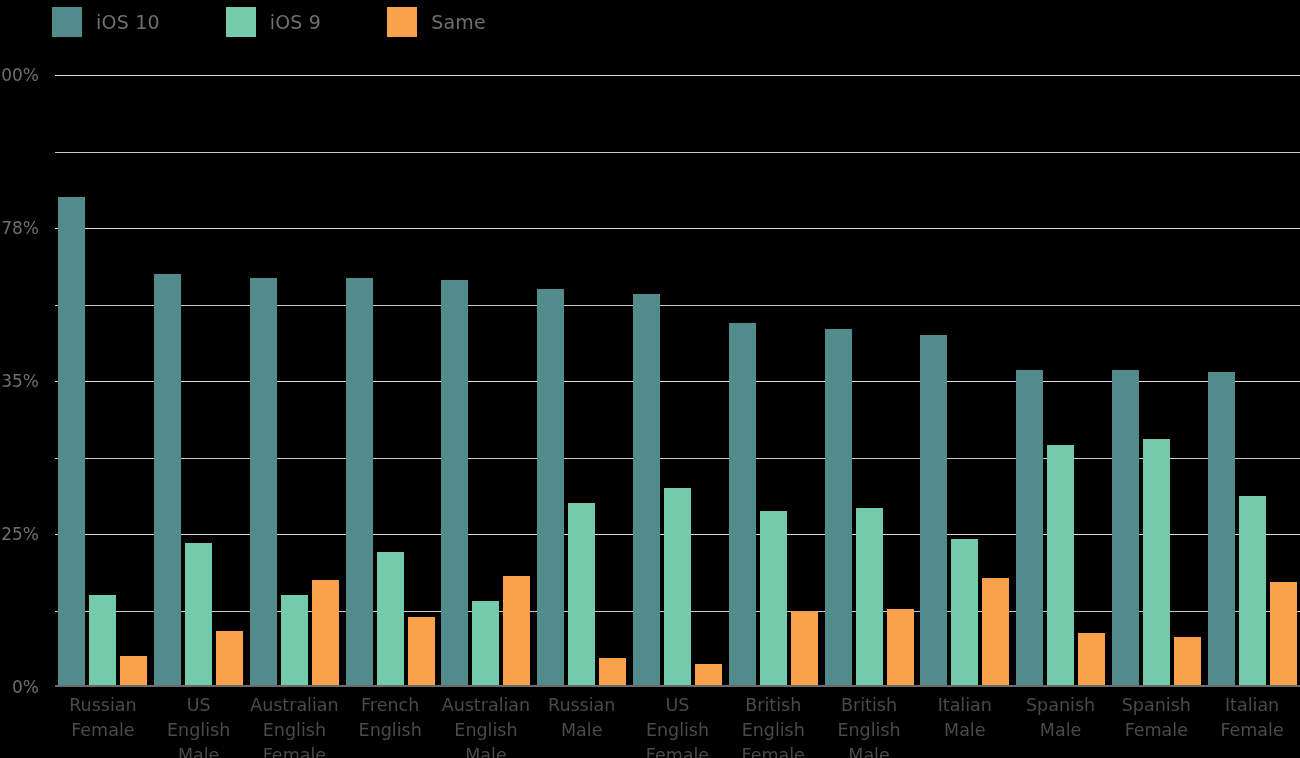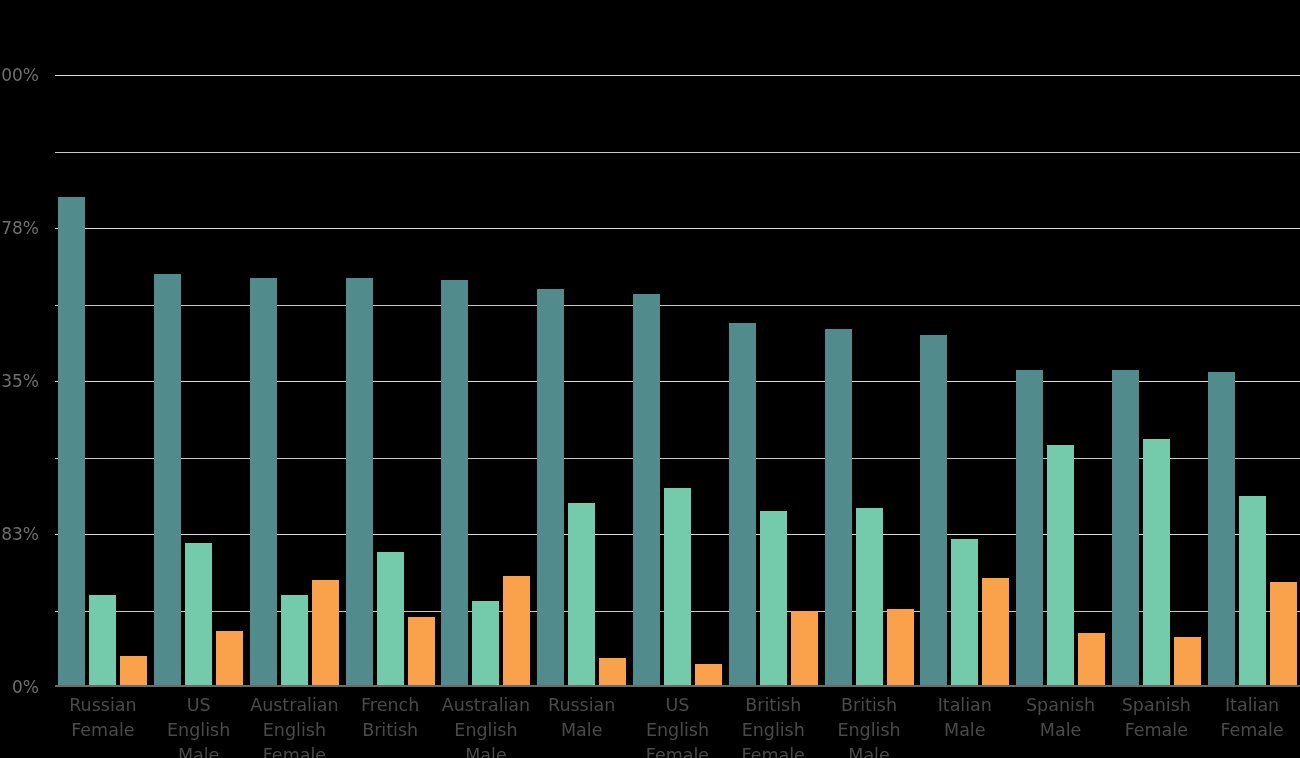--- a/index.html
+++ b/index.html
@@ -130,20 +130,34 @@
     white-space: pre-line;
     padding: 0 2px;
     box-sizing: border-box;
   }
 </style>
 </head>
 <body>
 
 <div id="chart-root">
 
+  <div class="legend" id="legend">
+      <div class="legend-item">
+        <span class="legend-swatch" style="background: rgb(82, 139, 139);"></span>
+        <span class="legend-label">iOS 10</span>
+      </div>
+      <div class="legend-item">
+        <span class="legend-swatch" style="background: rgb(116, 203, 171);"></span>
+        <span class="legend-label">iOS 9</span>
+      </div>
+      <div class="legend-item">
+        <span class="legend-swatch" style="background: rgb(249, 162, 75);"></span>
+        <span class="legend-label">Same</span>
+      </div>
+    </div>
 
   <div class="plot" id="plot">
     <div id="gridlines">
         <div class="gridline major" style="top: 0px;"></div>
         <div class="gridline major" style="top: 153px;"></div>
         <div class="gridline major" style="top: 306px;"></div>
         <div class="gridline major" style="top: 459px;"></div>
         <div class="gridline minor" style="top: 76.5px;"></div>
         <div class="gridline minor" style="top: 229.5px;"></div>
         <div class="gridline minor" style="top: 382.5px;"></div>
@@ -216,34 +230,34 @@
           <div class="bar" title="Same: 17.2%" style="height: 105.264px; background: rgb(249, 162, 75);"></div>
         </div>
       </div>
     <div class="baseline"></div>
   </div>
 
   <div id="yticks">
       <div class="ytick-label" style="top: 75px;">100%</div>
       <div class="ytick-label" style="top: 228px;">78%</div>
       <div class="ytick-label" style="top: 381px;">35%</div>
-      <div class="ytick-label" style="top: 534px;">83%</div>
+      <div class="ytick-label" style="top: 534px;">25%</div>
       <div class="ytick-label" style="top: 687px;">0%</div>
     </div>
 
   <div class="xlabels" id="xlabels">
       <div class="xlabel" style="flex: 1 1 0px;">Russian
 Female</div>
       <div class="xlabel" style="flex: 1 1 0px;">US English
 Male</div>
       <div class="xlabel" style="flex: 1 1 0px;">Australian
 English
 Female</div>
       <div class="xlabel" style="flex: 1 1 0px;">French
-British</div>
+English</div>
       <div class="xlabel" style="flex: 1 1 0px;">Australian
 English
 Male</div>
       <div class="xlabel" style="flex: 1 1 0px;">Russian
 Male</div>
       <div class="xlabel" style="flex: 1 1 0px;">US English
 Female</div>
       <div class="xlabel" style="flex: 1 1 0px;">British
 English
 Female</div>

